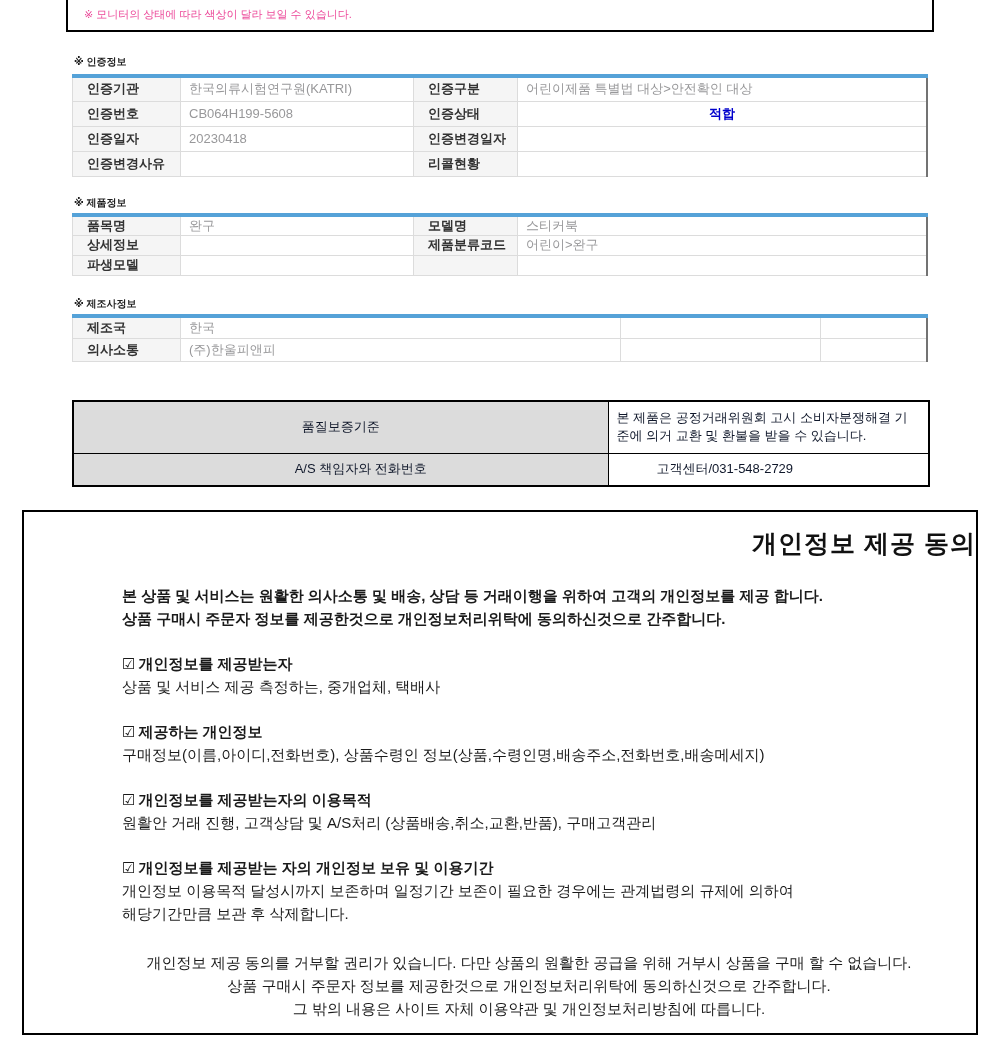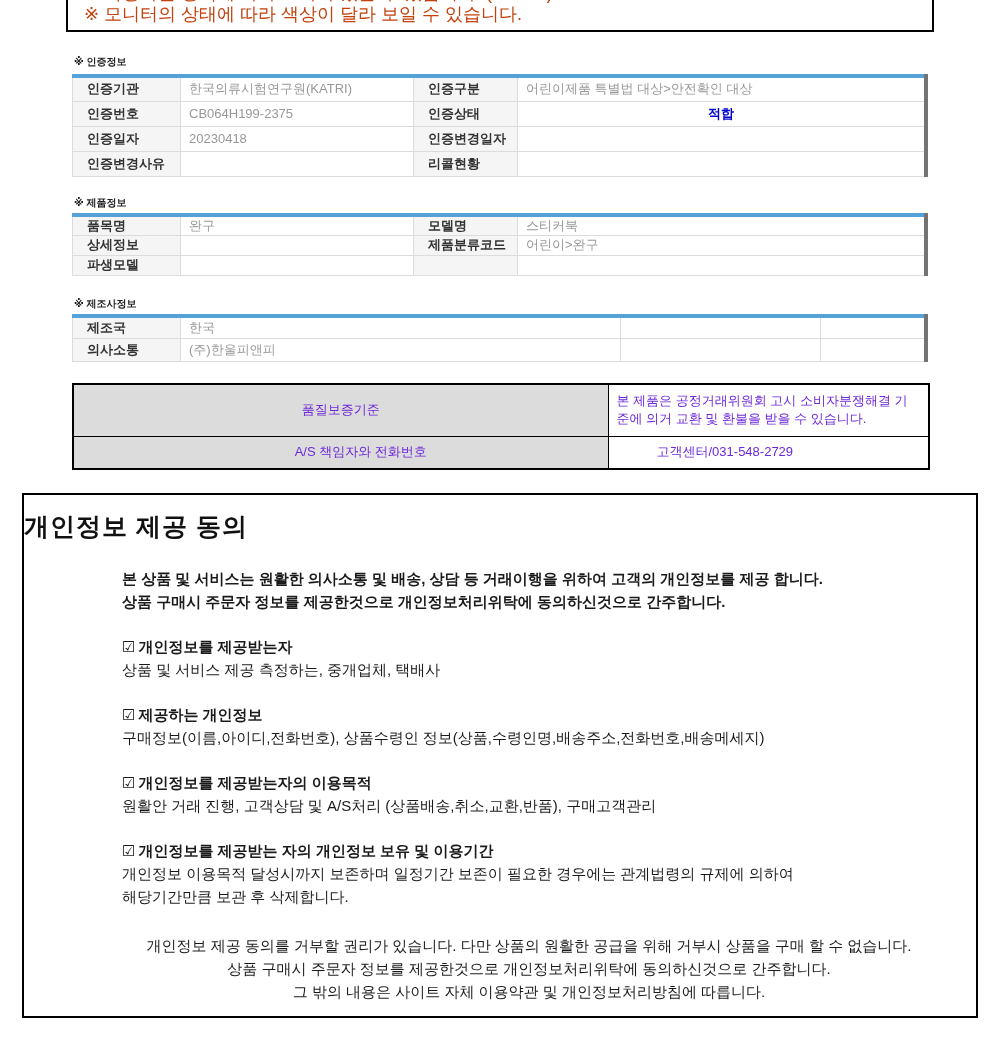--- a/index.html
+++ b/index.html
@@ -8,68 +8,68 @@
     width:1000px; height:1054px; overflow:hidden; position:relative;
     font-family:"Liberation Sans","DejaVu Sans",sans-serif; color:#222;
   }
   
   .notice-box {
     margin:-27px 0 0 66px; width:868px;
     border:2px solid #000; padding:8px 16px 5px;
     background:#fff;
   }
   .notice-box .nline {
-    font-size:18px; line-height:21px; color:#c2410c; white-space:nowrap;
+    font-size:11px; line-height:21px; color:#ec4899; white-space:nowrap;
   }
   
   .sec-head {
     margin:23px 0 5px 74px; font-size:10px; font-weight:bold; color:#1f1f1f;
   }
   .sec-head.p2 { margin-top:19px; margin-bottom:3px; }
   .sec-head.p3 { margin-top:21px; margin-bottom:3px; }
   
   table.info {
     border-collapse:collapse; table-layout:fixed;
     margin-left:72px; width:856px;
     border-top:4px solid #55a2d8;
-    border-left:1px solid #dcdcdc; border-right:4px solid #737373;
+    border-left:1px solid #dcdcdc; border-right:2px solid #737373;
     font-size:13px;
   }
   table.info td {
     border:1px solid #dcdcdc; padding:0 8px; height:25px;
     overflow:hidden; white-space:nowrap;
   }
   table.product td { height:20px; }
   table.mfr td { height:23px; }
   table.info td.lbl {
     background:#f5f5f5; font-weight:bold; color:#333; padding-left:14px;
   }
   table.info td.val { color:#98989a; }
   table.info td.val.pass {
     color:#0000cc; font-weight:bold; text-align:center;
   }
   
   table.quality {
     border-collapse:collapse; table-layout:fixed;
-    margin:21px 0 0 72px; width:858px;
-    border:2px solid #000; font-size:13px; color:#6d28d9;
+    margin:38px 0 0 72px; width:858px;
+    border:2px solid #000; font-size:13px; color:#0f172a;
   }
   table.quality td { border:1px solid #000; padding:0 8px; }
   table.quality td.qlbl {
     width:535px; background:#dcdcdc; text-align:center;
   }
   table.quality tr.r1 td { height:52px; }
   table.quality tr.r2 td { height:33px;padding-left:48px; }
   
   .privacy-box {
     margin:23px 0 0 22px; width:956px; height:525px;
     border:2px solid #000; background:#fff;
   }
   .pv-title {
-    margin-top:16px; text-align:left;
+    margin-top:16px; text-align:right;
     font-size:25px; font-weight:bold; line-height:30px; color:#111;
     letter-spacing:1px;
   }
   .pv-content {
     padding:0 40px 0 98px; font-size:15px; line-height:23px; color:#1a1a1a;
   }
   .pv-intro { margin-top:26px; font-weight:bold; }
   .pv-sec { margin-top:22px; }
   .pv-sec .head { font-weight:bold; }
   .pv-sec .glyph { font-weight:bold; margin-right:3px; }
@@ -93,21 +93,21 @@
     </colgroup>
   <tbody>
       <tr>
     <td class="lbl">인증기관</td>
     <td class="val">한국의류시험연구원(KATRI)</td>
     <td class="lbl">인증구분</td>
     <td class="val">어린이제품 특별법 대상&gt;안전확인 대상</td>
   </tr>
   <tr>
     <td class="lbl">인증번호</td>
-    <td class="val">CB064H199-2375</td>
+    <td class="val">CB064H199-5608</td>
     <td class="lbl">인증상태</td>
     <td class="val pass">적합</td>
   </tr>
   <tr>
     <td class="lbl">인증일자</td>
     <td class="val">20230418</td>
     <td class="lbl">인증변경일자</td>
     <td class="val"></td>
   </tr>
   <tr>

